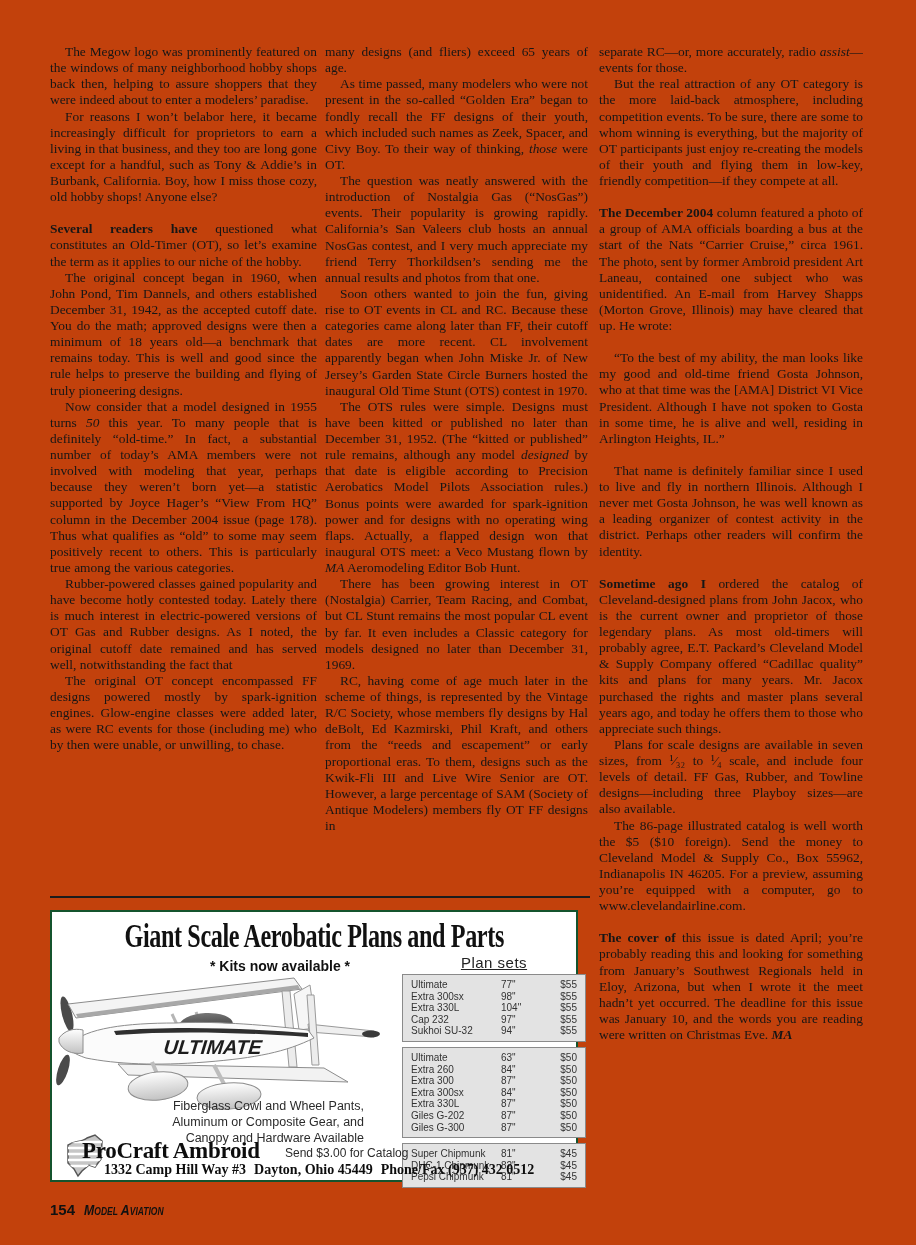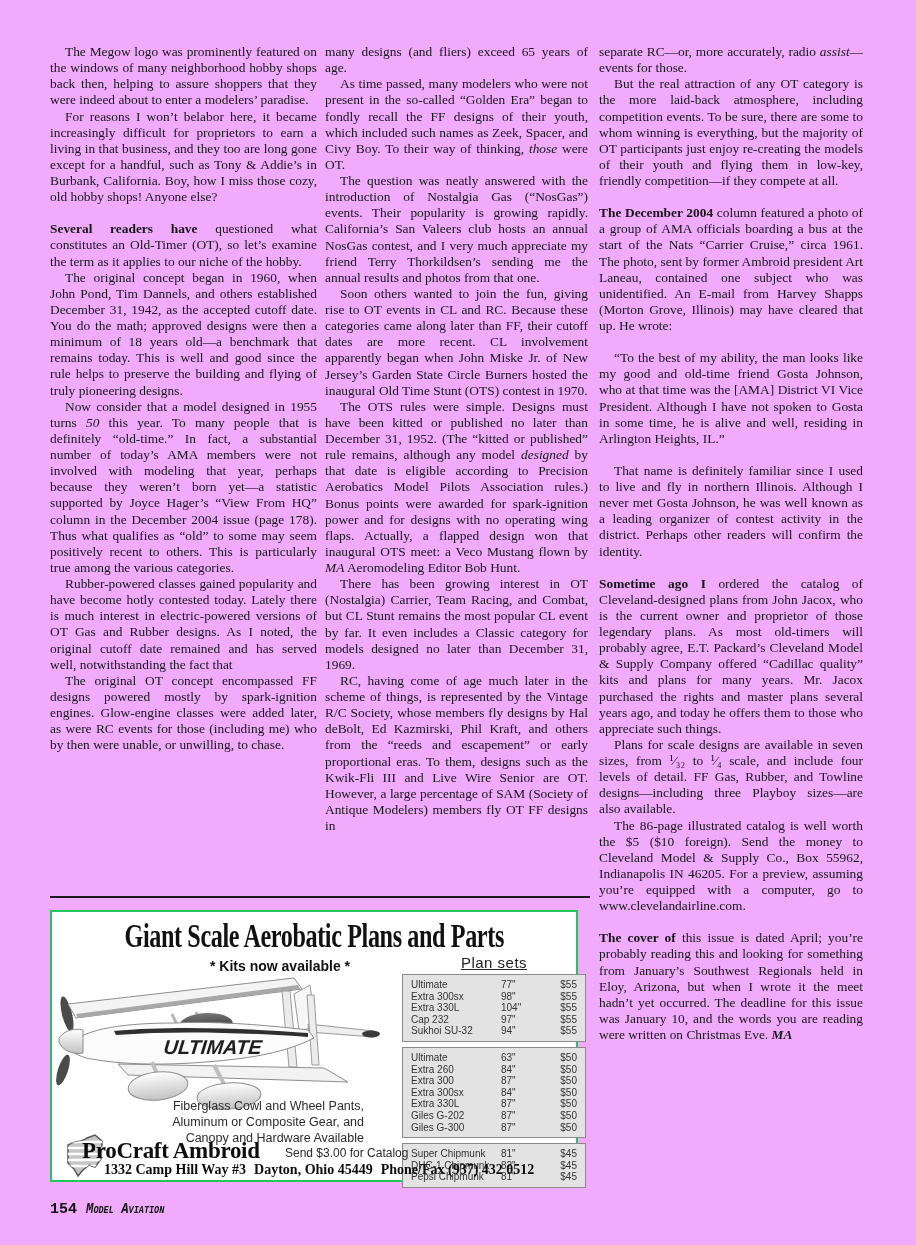--- a/index.html
+++ b/index.html
@@ -1,26 +1,26 @@
 <!DOCTYPE html>
 <html><head>
 <meta charset="utf-8">
 <style>
   html,body{margin:0;padding:0;background:#e8e8e8;}
-  .page{position:relative;width:916px;height:1245px;background:#f0abfc;margin:0 auto;
+  .page{position:relative;width:916px;height:1245px;background:#c2410c;margin:0 auto;
         font-family:"Liberation Serif",serif;color:#161616;overflow:hidden;}
   .col{position:absolute;top:44px;text-align:justify;font-size:13.4px;line-height:16.12px;}
   .col p{margin:0;text-indent:15px;}
   .col p.flush{text-indent:0;}
   .col p.space{margin-top:16px;}
   #col1{left:50px;width:267px;}
   #col2{left:325px;width:263px;}
   #col3{left:599px;width:264px;}
   .rule-above-ad{position:absolute;left:50px;top:896px;width:540px;height:2px;background:#1c1c1c;}
-  .ad{position:absolute;left:50px;top:910px;width:528px;height:272px;border:2px solid #22c55e;box-sizing:border-box;background:#fff;}
+  .ad{position:absolute;left:50px;top:910px;width:528px;height:272px;border:2px solid #14532d;box-sizing:border-box;background:#fff;}
   .ad-title{text-align:center;margin-top:5px;height:40px;}
   .ad-title span{display:inline-block;font-family:"Liberation Serif",serif;font-weight:700;font-size:31px;
                  letter-spacing:-0.5px;white-space:nowrap;transform:scale(0.78,1.12);transform-origin:50% 20%;color:#111;}
   .kits{position:absolute;left:158px;top:46px;font-family:"Liberation Sans",sans-serif;font-weight:700;font-size:14px;color:#111;}
   .plane{position:absolute;left:4px;top:56px;}
   .plansets{position:absolute;left:333px;top:42px;width:184px;font-family:"Liberation Sans",sans-serif;margin-left:17px;}
   .plansets h3{margin:0 0 3px 0;text-align:center;font-size:15px;font-weight:400;letter-spacing:.5px;
                text-decoration:underline;color:#222;}
   .pbox{background:#e3e3e3;border:1px solid #8a8a8a;margin-bottom:5px;padding:4px 8px;}
   .prow{display:flex;font-size:10px;line-height:11.6px;color:#333;}
@@ -29,21 +29,21 @@
   .prow .p{width:34px;text-align:right;}
   .features{position:absolute;left:100px;top:186px;width:212px;text-align:right;
             font-family:"Liberation Sans",sans-serif;font-size:12.5px;line-height:16px;color:#2b2b2b;}
   .ohio{position:absolute;left:13px;top:220px;}
   .company{position:absolute;left:30px;top:226px;font-family:"Liberation Serif",serif;font-weight:700;
            font-size:23px;letter-spacing:-0.3px;color:#0d0d0d;}
   .sendnote{position:absolute;left:233px;top:234px;font-family:"Liberation Sans",sans-serif;font-size:12px;color:#2b2b2b;}
   .adaddress{position:absolute;left:52px;top:250px;display:flex;gap:8px;white-space:nowrap;
              font-family:"Liberation Serif",serif;font-weight:700;font-size:14px;color:#0d0d0d;}
   .footer{position:absolute;left:50px;top:1201px;display:flex;align-items:baseline;
-          font-family:Liberation Mono, monospace;color:#111;text-align:center;}
+          font-family:Liberation Sans, sans-serif;color:#111;text-align:center;}
   .footer .num{font-weight:700;font-size:15px;}
   .footer .mag{font-weight:700;font-style:italic;font-variant:small-caps;font-size:14.5px;margin-left:9px;
                display:inline-block;transform:scaleX(.85);transform-origin:0 100%;}
 </style>
 </head>
 <body>
 
 <div class="page">
 
   <div class="col" id="col1">

